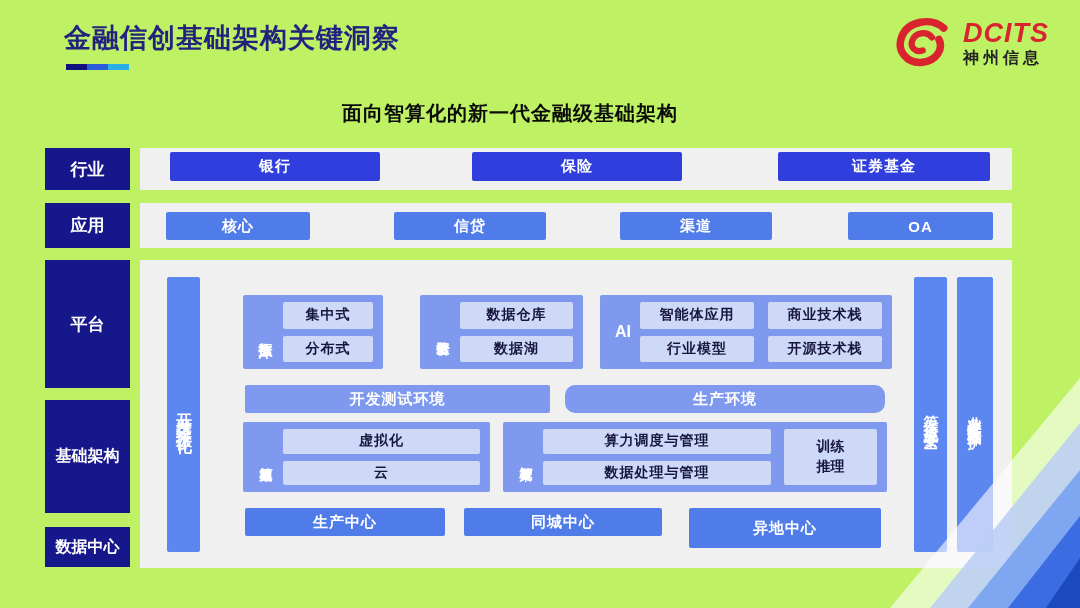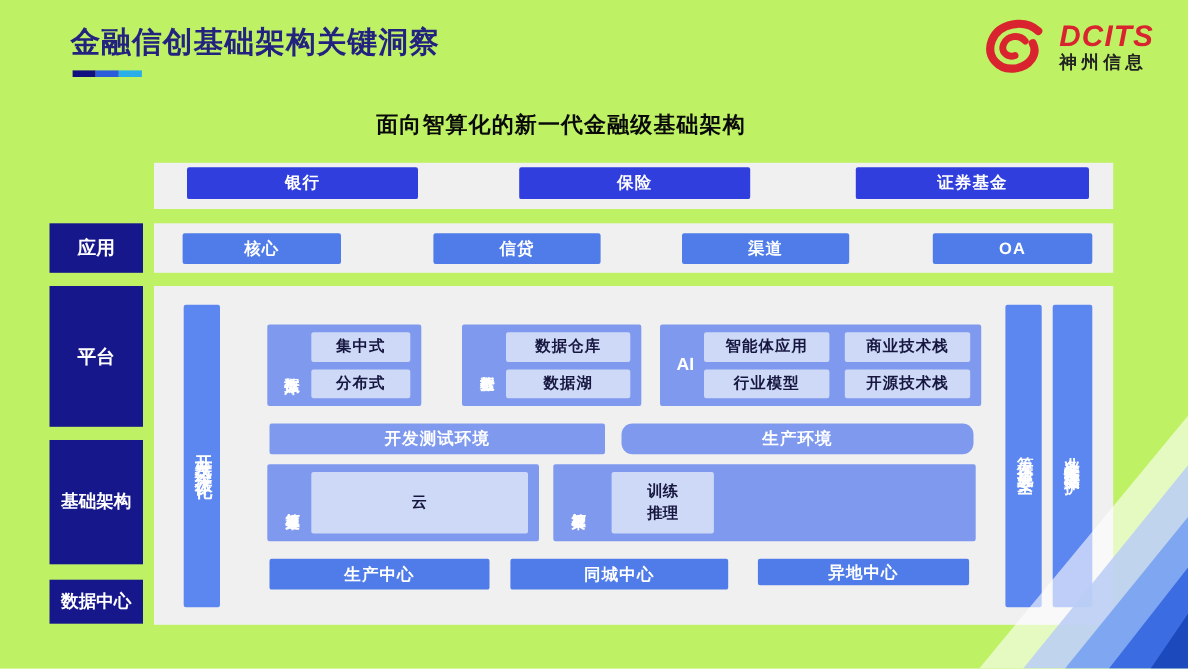--- a/index.html
+++ b/index.html
@@ -66,20 +66,21 @@
     </span>
     <span class="logo-text">
       <span class="logo-brand">DCITS</span>
       <span class="logo-company">神州信息</span>
     </span>
   </div>
 
   <div class="subtitle">面向智算化的新一代金融级基础架构</div>
 
   <div class="strip" style="top:148px;height:42px;"></div>
+  <div class="sideLabel" style="top:148px;height:42px;font-size:17px;">行业</div>
   <div class="btn royal" style="left:170px;top:152px;width:210px;height:29px;">银行</div>
   <div class="btn royal" style="left:472px;top:152px;width:210px;height:29px;">保险</div>
   <div class="btn royal" style="left:778px;top:152px;width:212px;height:29px;">证券基金</div>
 
   <div class="strip" style="top:203px;height:45px;"></div>
   <div class="sideLabel" style="top:203px;height:45px;font-size:17px;">应用</div>
   <div class="btn blue" style="left:166px;top:212px;width:144px;height:28px;">核心</div>
   <div class="btn blue" style="left:394px;top:212px;width:152px;height:28px;">信贷</div>
   <div class="btn blue" style="left:620px;top:212px;width:152px;height:28px;">渠道</div>
   <div class="btn blue" style="left:848px;top:212px;width:145px;height:28px;">OA</div>
@@ -116,34 +117,39 @@
       <div class="item">开源技术栈</div>
     </div>
   </div>
 
   <div class="btn peri" style="left:245px;top:385px;width:305px;height:28px;">开发测试环境</div>
   <div class="btn peri" style="left:565px;top:385px;width:320px;height:28px;border-radius:10px;">生产环境</div>
 
   <div class="group" style="left:243px;top:422px;width:247px;height:70px;">
     <div class="vlabel" style="font-size:13px;">通算框架</div>
     <div class="items">
+      <div class="item">虚拟化</div>
       <div class="item">云</div>
     </div>
   </div>
   <div class="group" style="left:503px;top:422px;width:384px;height:70px;">
     <div class="vlabel" style="font-size:13px;">智算框架</div>
+    <div class="items">
+      <div class="item">算力调度与管理</div>
+      <div class="item">数据处理与管理</div>
+    </div>
     <div class="sidebox">
       <span>训练</span>
       <span>推理</span>
     </div>
   </div>
 
   <div class="btn blue" style="left:245px;top:508px;width:200px;height:28px;">生产中心</div>
   <div class="btn blue" style="left:464px;top:508px;width:198px;height:28px;">同城中心</div>
-  <div class="btn blue" style="left:689px;top:508px;width:192px;height:24px;">异地中心</div>
+  <div class="btn blue" style="left:689px;top:508px;width:192px;height:40px;">异地中心</div>
 
   <div class="stripe" style="width:190px;height:230px;background:rgba(255,255,255,0.6);"></div>
   <div class="stripe" style="width:150px;height:185px;background:rgba(186,205,245,0.85);"></div>
   <div class="stripe" style="width:112px;height:138px;background:#7fa6f0;"></div>
   <div class="stripe" style="width:72px;height:92px;background:#3b6ce2;"></div>
   <div class="stripe" style="width:34px;height:50px;background:#1c49bb;"></div>
 
 </div>
 
 </body></html>

